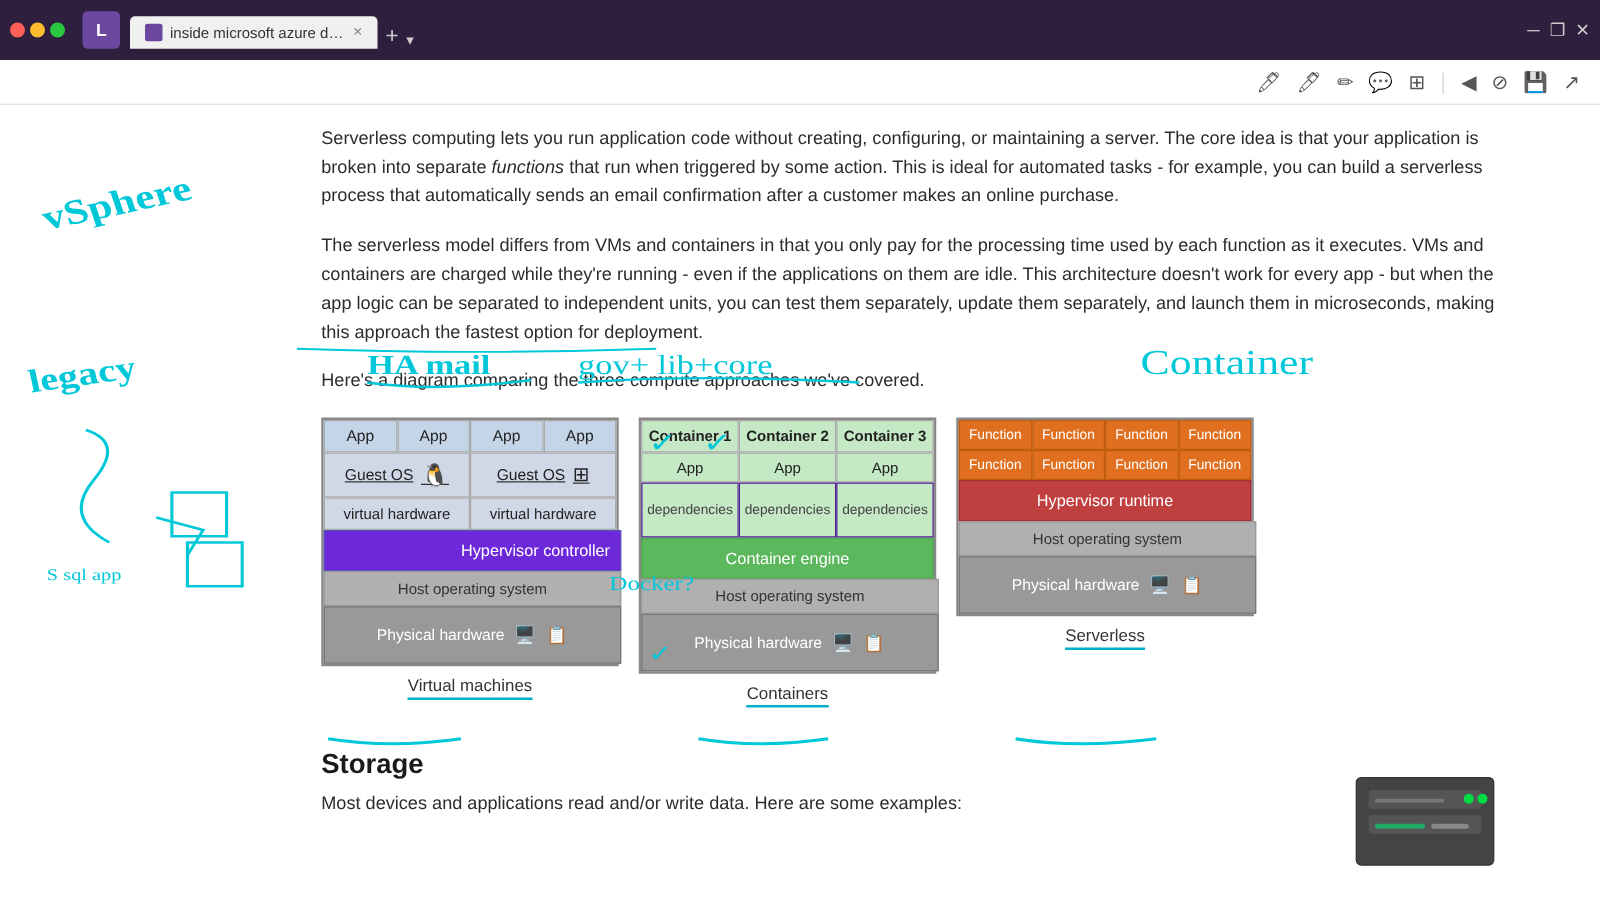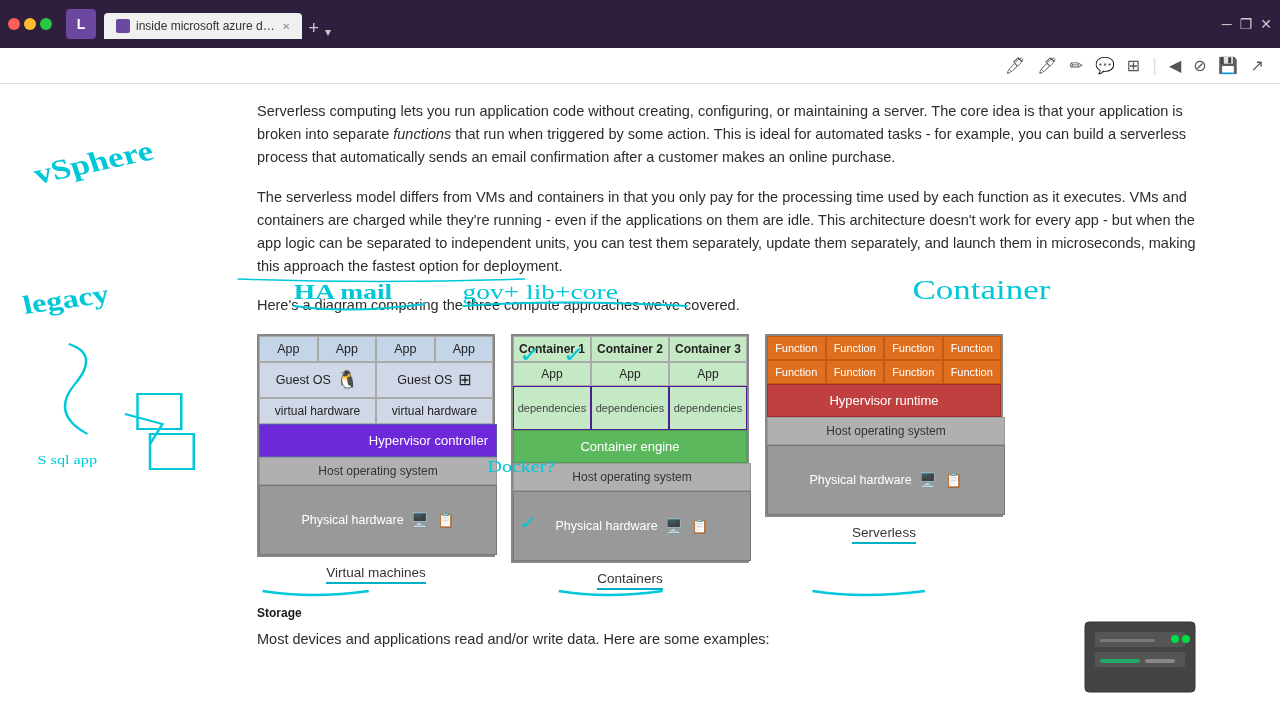--- a/index.html
+++ b/index.html
@@ -140,20 +140,21 @@
       text-align: center;
       padding: 5px 0;
       font-size: 12.5px;
       background: #c5d5e8;
       border: 1px solid #aaa;
       color: #222;
     }
 
     .vm-guestos-row {
       display: flex;
+      text-decoration: underline;
     }
     .vm-guestos-cell {
       flex: 1;
       text-align: center;
       padding: 6px;
       font-size: 12.5px;
       background: #d0d8e8;
       border: 1px solid #aaa;
       display: flex;
       align-items: center;
@@ -193,21 +194,21 @@
       text-align: center;
       padding: 6px;
       font-size: 12px;
       width: 238px;
       border: 1px solid #999;
     }
     .phys-hw-row {
       background: #999;
       color: #fff;
       text-align: center;
-      padding: 26px 8px;
+      padding: 14px 8px;
       font-size: 12.5px;
       width: 238px;
       border: 1px solid #777;
       display: flex;
       align-items: center;
       justify-content: center;
       gap: 8px;
     }
     .hw-icon {
       font-size: 14px;
@@ -306,23 +307,23 @@
       position: absolute;
       top: 0;
       left: 0;
       width: 100%;
       height: 100%;
       pointer-events: none;
     }
 
     
     .section-heading {
-      font-size: 12px;
+      font-size: 22px;
       font-weight: bold;
-      margin-top: 16px;
+      margin-top: 32px;
       margin-bottom: 8px;
       color: #1a1a1a;
     }
     .storage-intro {
       font-size: 14.5px;
       color: #2c2c2c;
       line-height: 1.6;
     }
 
     

